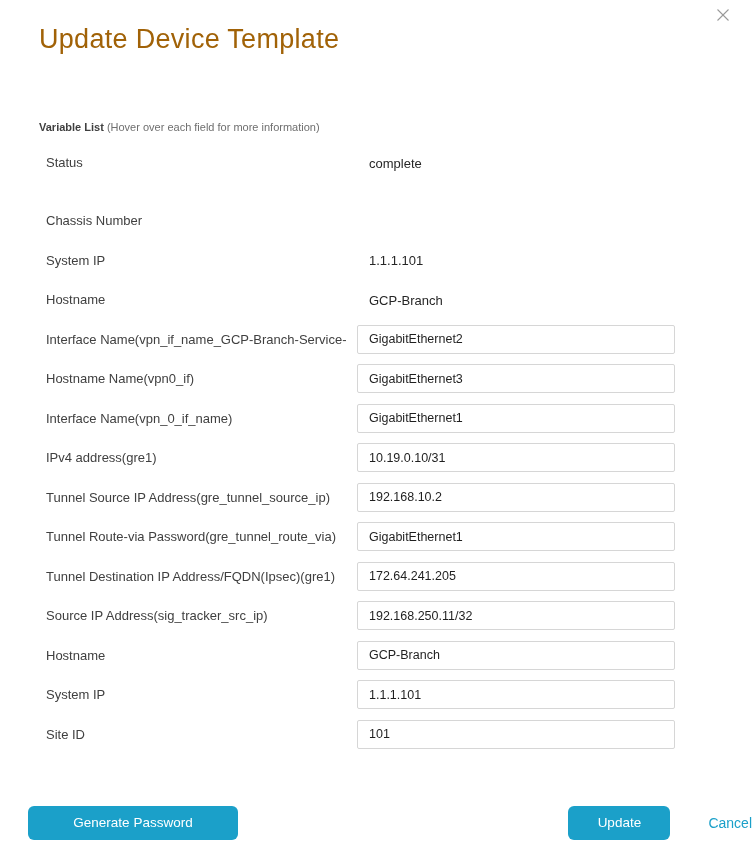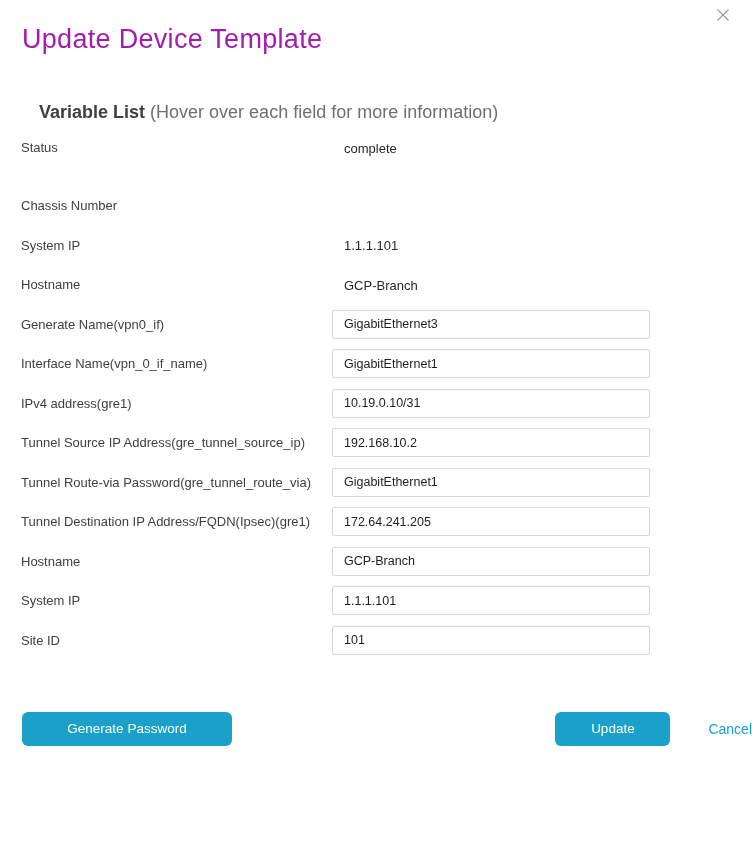--- a/index.html
+++ b/index.html
@@ -20,36 +20,36 @@
     width: 18px;
     height: 18px;
     cursor: pointer;
     display: flex;
     align-items: center;
     justify-content: center;
   }
   .close-btn svg { display: block; }
   .modal-title {
     margin: 0;
-    padding: 21px 40px 0 22px;
+    padding: 21px 40px 0 39px;
     font-size: 27px;
     line-height: 36px;
     font-weight: 400;
     letter-spacing: 0.3px;
-    color: #a21caf;
+    color: #a16207;
   }
   .section-header {
-    margin: 47px 0 0 39px;
-    font-size: 18px;
+    margin: 62px 0 0 39px;
+    font-size: 11px;
     line-height: 17px;
     color: #444444;
   }
   .section-title { font-weight: bold; color: #3f3f3f; }
   .section-hint { color: #6f6f6f; font-weight: normal; }
-  .rows { margin-top: 12px; padding-left: 21px; }
+  .rows { margin-top: 12px; padding-left: 46px; }
   .row {
     display: flex;
     align-items: center;
     height: 29px;
     margin-bottom: 10.5px;
     width: 629px;
   }
   .row.gap-after { margin-bottom: 29px; }
   .row-label {
     flex: 0 0 311px;
@@ -76,35 +76,35 @@
     padding: 0 8px 0 11px;
     font-family: "Liberation Sans", sans-serif;
     font-size: 12.5px;
     color: #1f1f1f;
     outline: none;
   }
   .footer {
     display: flex;
     align-items: center;
     margin-top: 57px;
-    padding-left: 22px;
+    padding-left: 28px;
     height: 34px;
   }
   .btn {
     height: 34px;
     border: none;
     border-radius: 6px;
     background: var(--accent);
     color: #ffffff;
     font-family: "Liberation Sans", sans-serif;
     font-size: 13.5px;
     cursor: pointer;
   }
   .btn-generate { width: 210px; }
-  .btn-update { width: 115px; margin-left: auto; }
+  .btn-update { width: 102px; margin-left: auto; }
   .btn-cancel {
     background: transparent;
     border: none;
     color: var(--accent);
     font-family: "Liberation Sans", sans-serif;
     font-size: 14px;
     cursor: pointer;
     margin-left: 38px;
     padding: 0;
   }
@@ -154,23 +154,30 @@
     </div>
 
     <div class="row">
       <span class="row-label">Hostname</span>
       <span class="row-value-wrap">
         <span class="row-static-value">GCP-Branch</span>
         
       </span>
     </div>
 
-
-    <div class="row">
-      <span class="row-label">Generate Name(vpn0_if)</span>
+    <div class="row">
+      <span class="row-label">Interface Name(vpn_if_name_GCP-Branch-Service-</span>
+      <span class="row-value-wrap">
+        
+        <input class="row-input" type="text" value="GigabitEthernet2" style="">
+      </span>
+    </div>
+
+    <div class="row">
+      <span class="row-label">Hostname Name(vpn0_if)</span>
       <span class="row-value-wrap">
         
         <input class="row-input" type="text" value="GigabitEthernet3" style="">
       </span>
     </div>
 
     <div class="row">
       <span class="row-label">Interface Name(vpn_0_if_name)</span>
       <span class="row-value-wrap">
         
@@ -203,20 +210,27 @@
     </div>
 
     <div class="row">
       <span class="row-label">Tunnel Destination IP Address/FQDN(Ipsec)(gre1)</span>
       <span class="row-value-wrap">
         
         <input class="row-input" type="text" value="172.64.241.205" style="">
       </span>
     </div>
 
+    <div class="row">
+      <span class="row-label">Source IP Address(sig_tracker_src_ip)</span>
+      <span class="row-value-wrap">
+        
+        <input class="row-input" type="text" value="192.168.250.11/32" style="">
+      </span>
+    </div>
 
     <div class="row">
       <span class="row-label">Hostname</span>
       <span class="row-value-wrap">
         
         <input class="row-input" type="text" value="GCP-Branch" style="">
       </span>
     </div>
 
     <div class="row">

